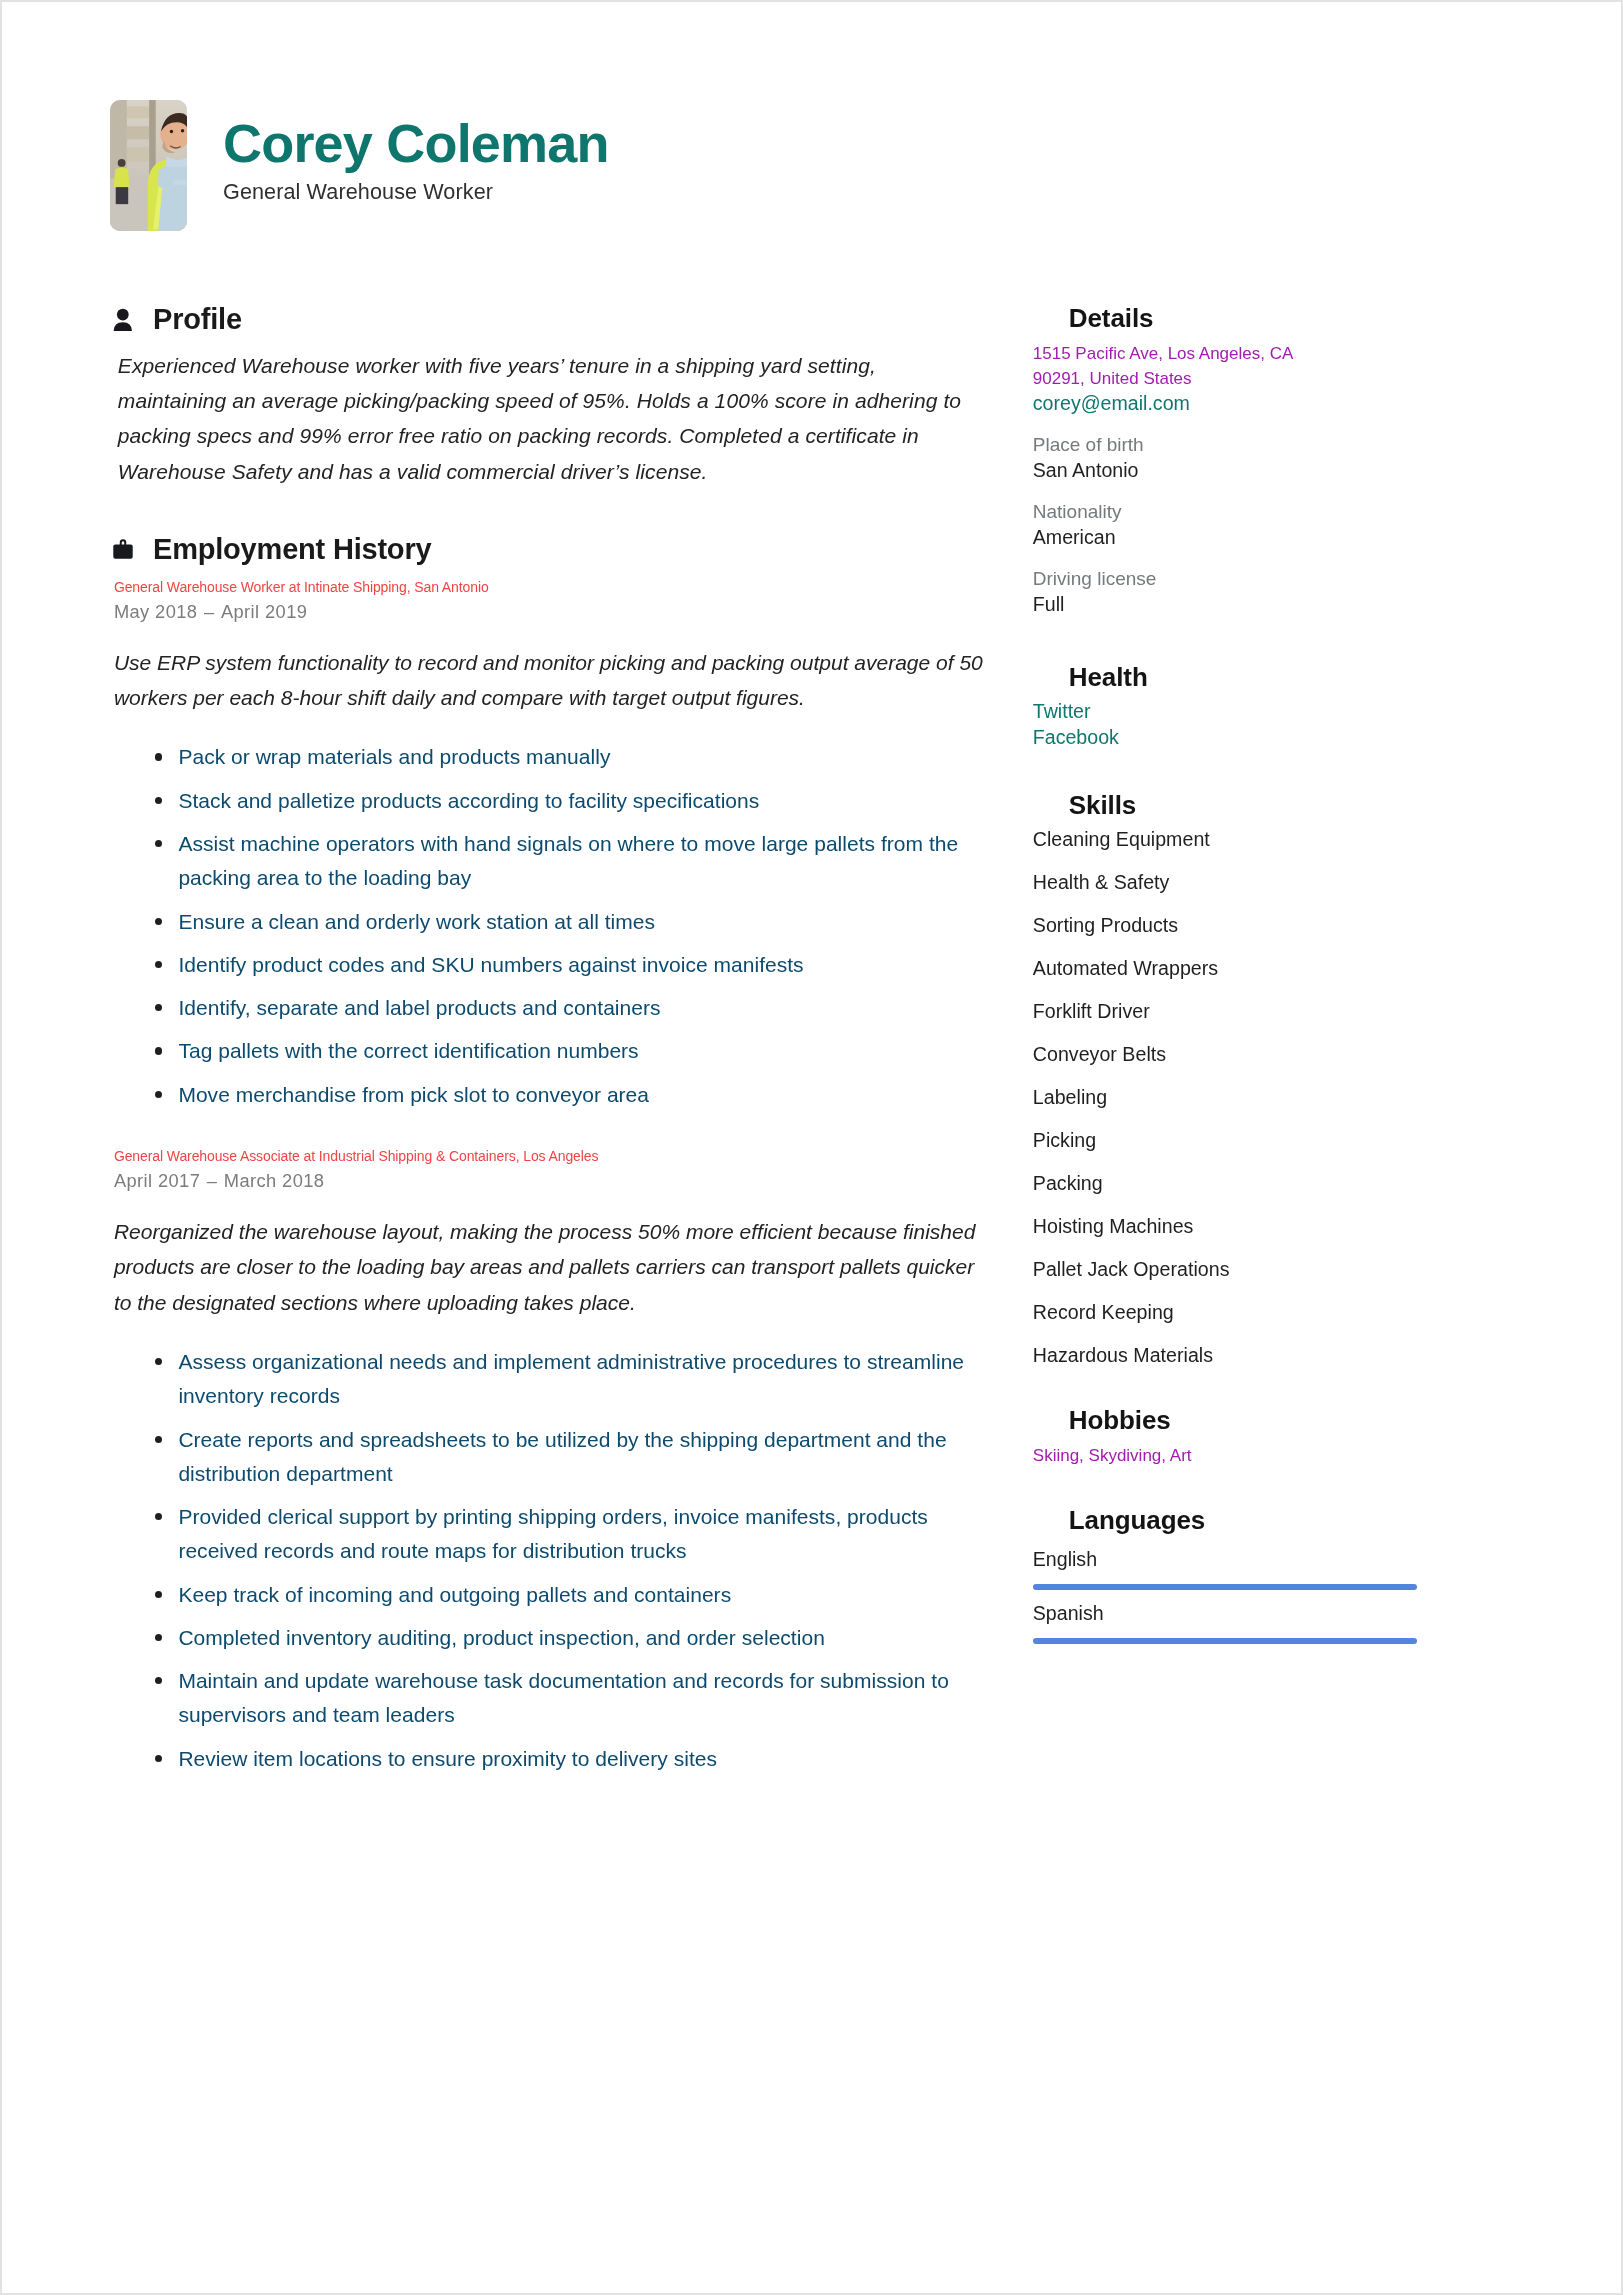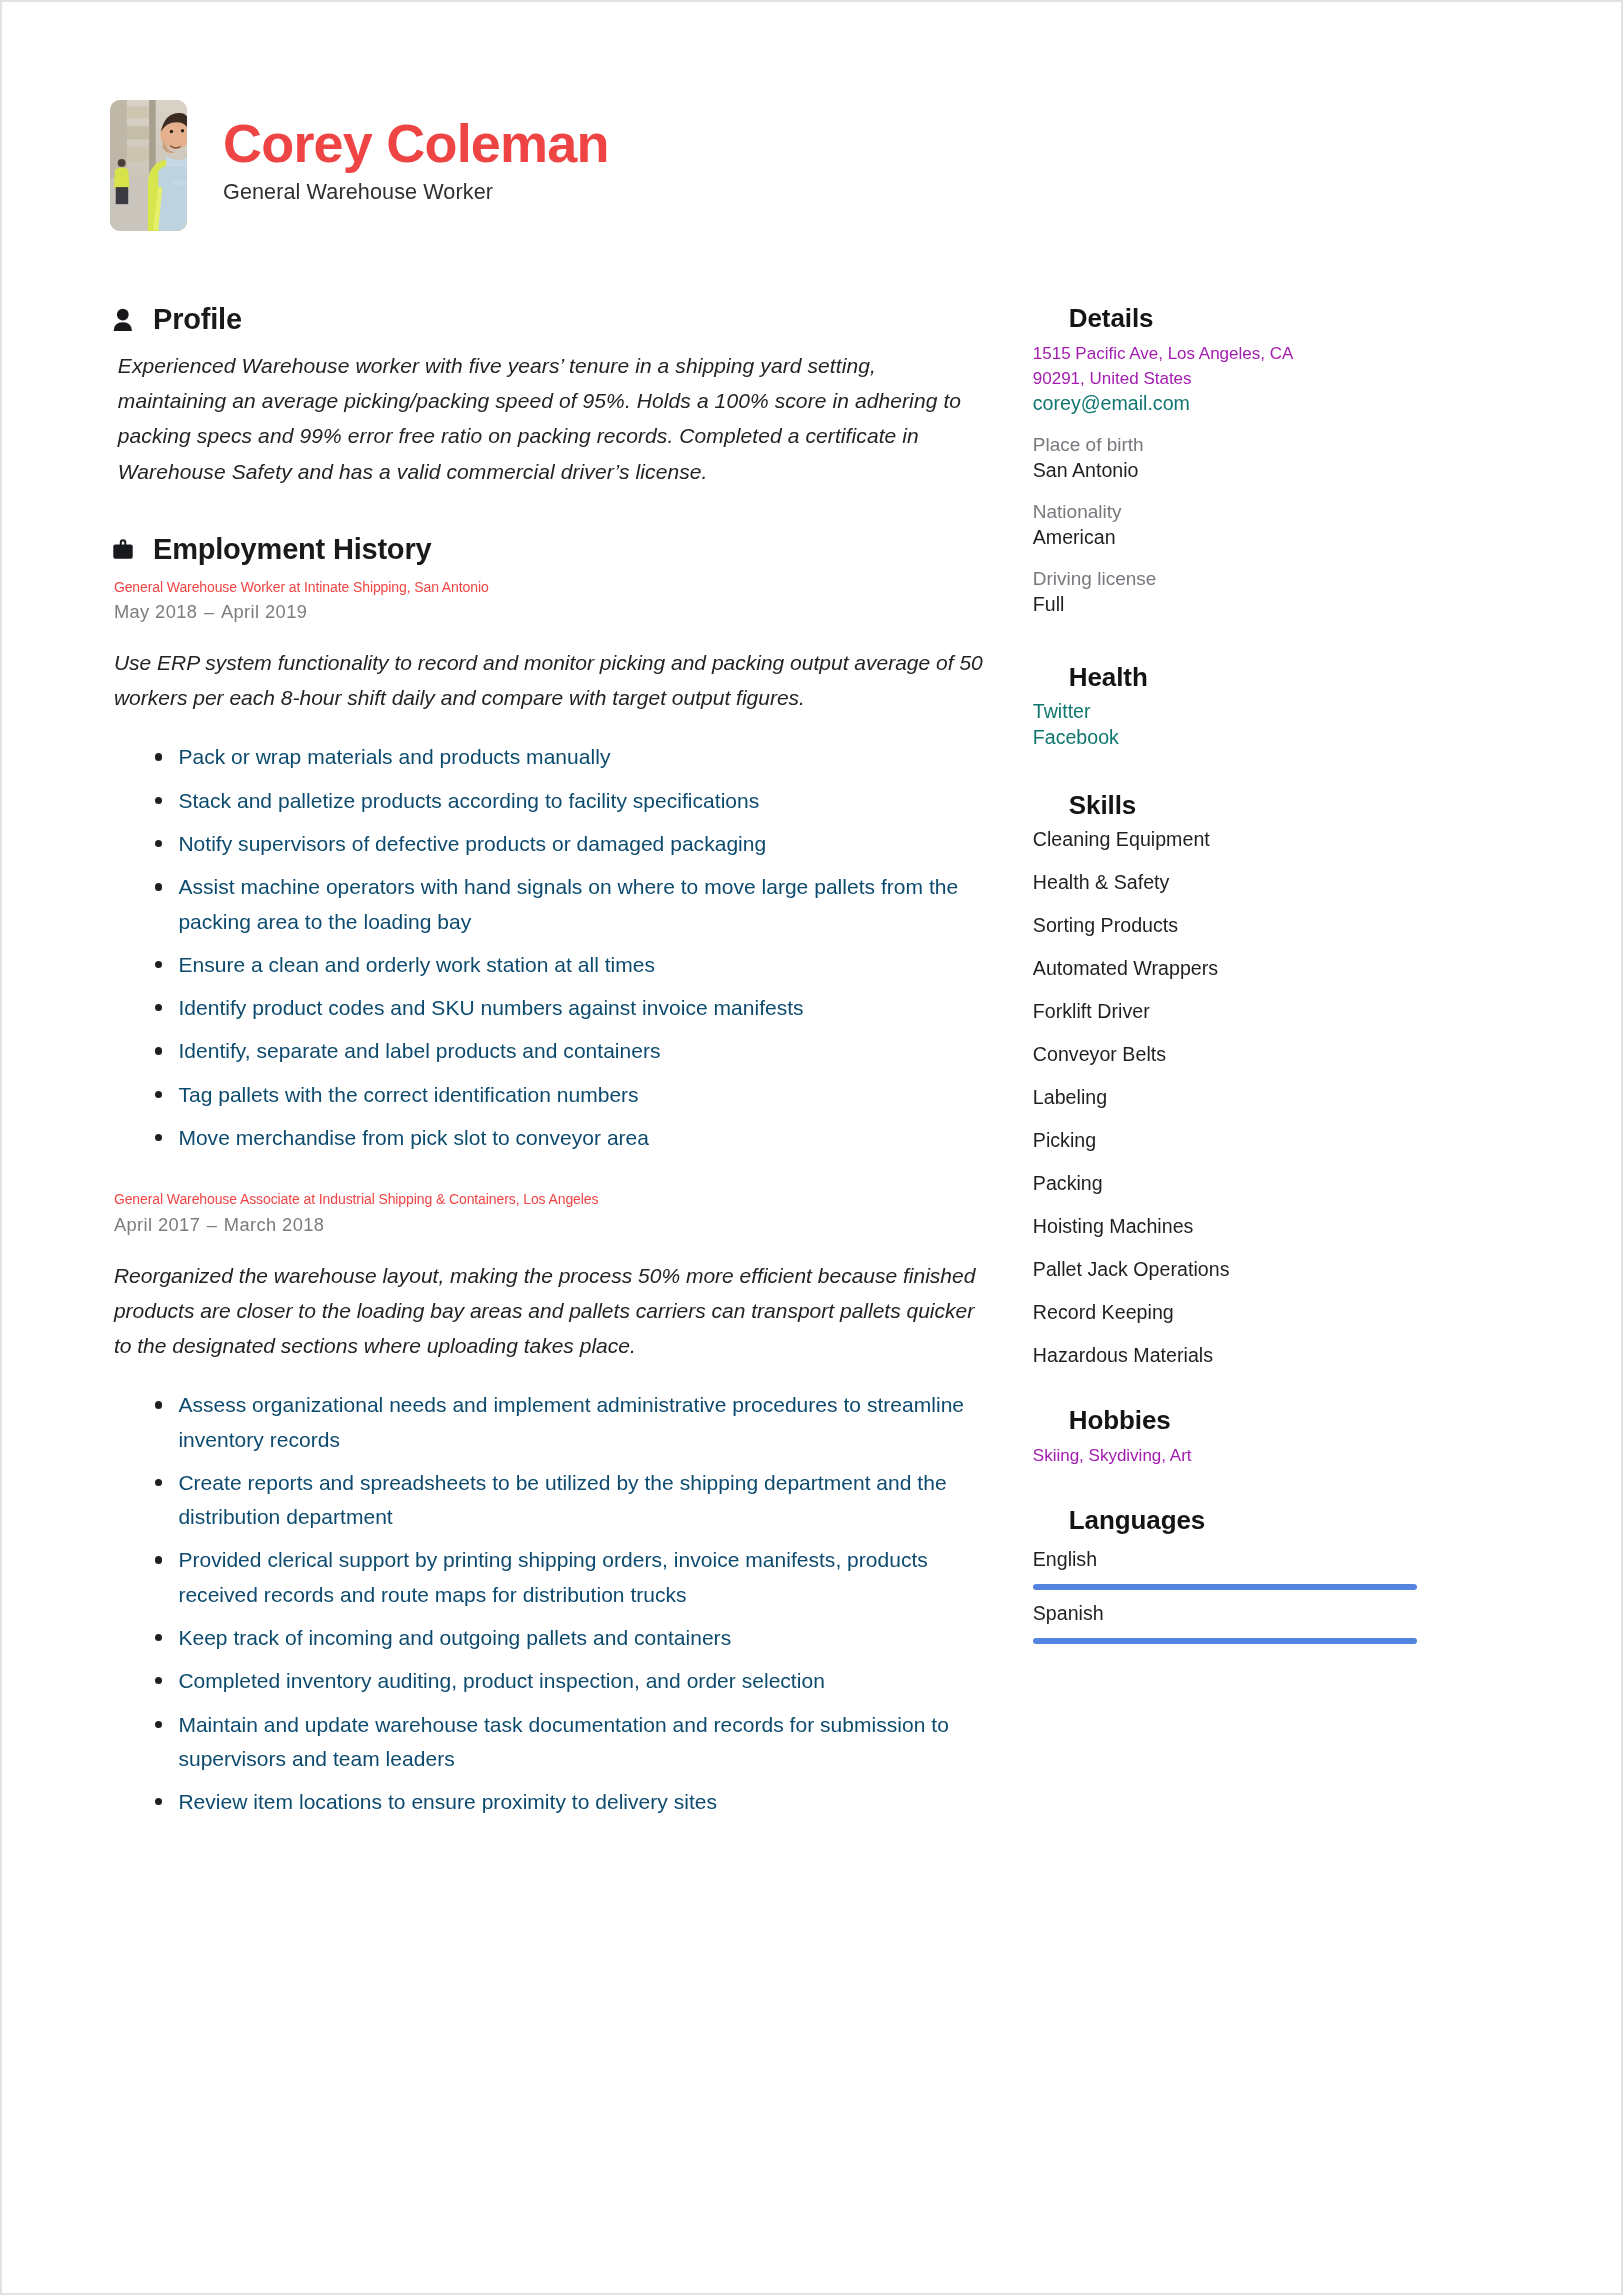--- a/index.html
+++ b/index.html
@@ -47,21 +47,21 @@
     position: relative;
     background: #cfc9bd;
   }
   .avatar svg { display:block; width:100%; height:100%; }
 
   .identity { padding-top: 15.7px; }
   .name {
     font-size: 54px;
     font-weight: 700;
     letter-spacing: -0.8px;
-    color: #ef4444;
+    color: #0f766e;
     line-height: 1.02;
     margin: 0;
   }
   .role {
     font-size: 21.6px;
     font-weight: 400;
     color: #2f2f2f;
     margin-top: 7.8px;
     letter-spacing: 0.1px;
   }
@@ -312,21 +312,20 @@
 
         <div class="job">
           <div class="job-title">General Warehouse Worker at Intinate Shipping, San Antonio</div>
           <div class="job-dates">
             <span>May 2018</span><span class="dash">–</span><span>April 2019</span>
           </div>
           <p class="job-desc">Use ERP system functionality to record and monitor picking and packing output average of 50 workers per each 8-hour shift daily and compare with target output figures.</p>
           <ul class="bullets">
             <li>Pack or wrap materials and products manually</li>
             <li>Stack and palletize products according to facility specifications</li>
-            <li>Notify supervisors of defective products or damaged packaging</li>
             <li>Assist machine operators with hand signals on where to move large pallets from the packing area to the loading bay</li>
             <li>Ensure a clean and orderly work station at all times</li>
             <li>Identify product codes and SKU numbers against invoice manifests</li>
             <li>Identify, separate and label products and containers</li>
             <li>Tag pallets with the correct identification numbers</li>
             <li>Move merchandise from pick slot to conveyor area</li>
           </ul>
         </div>
 
         <div class="job">

